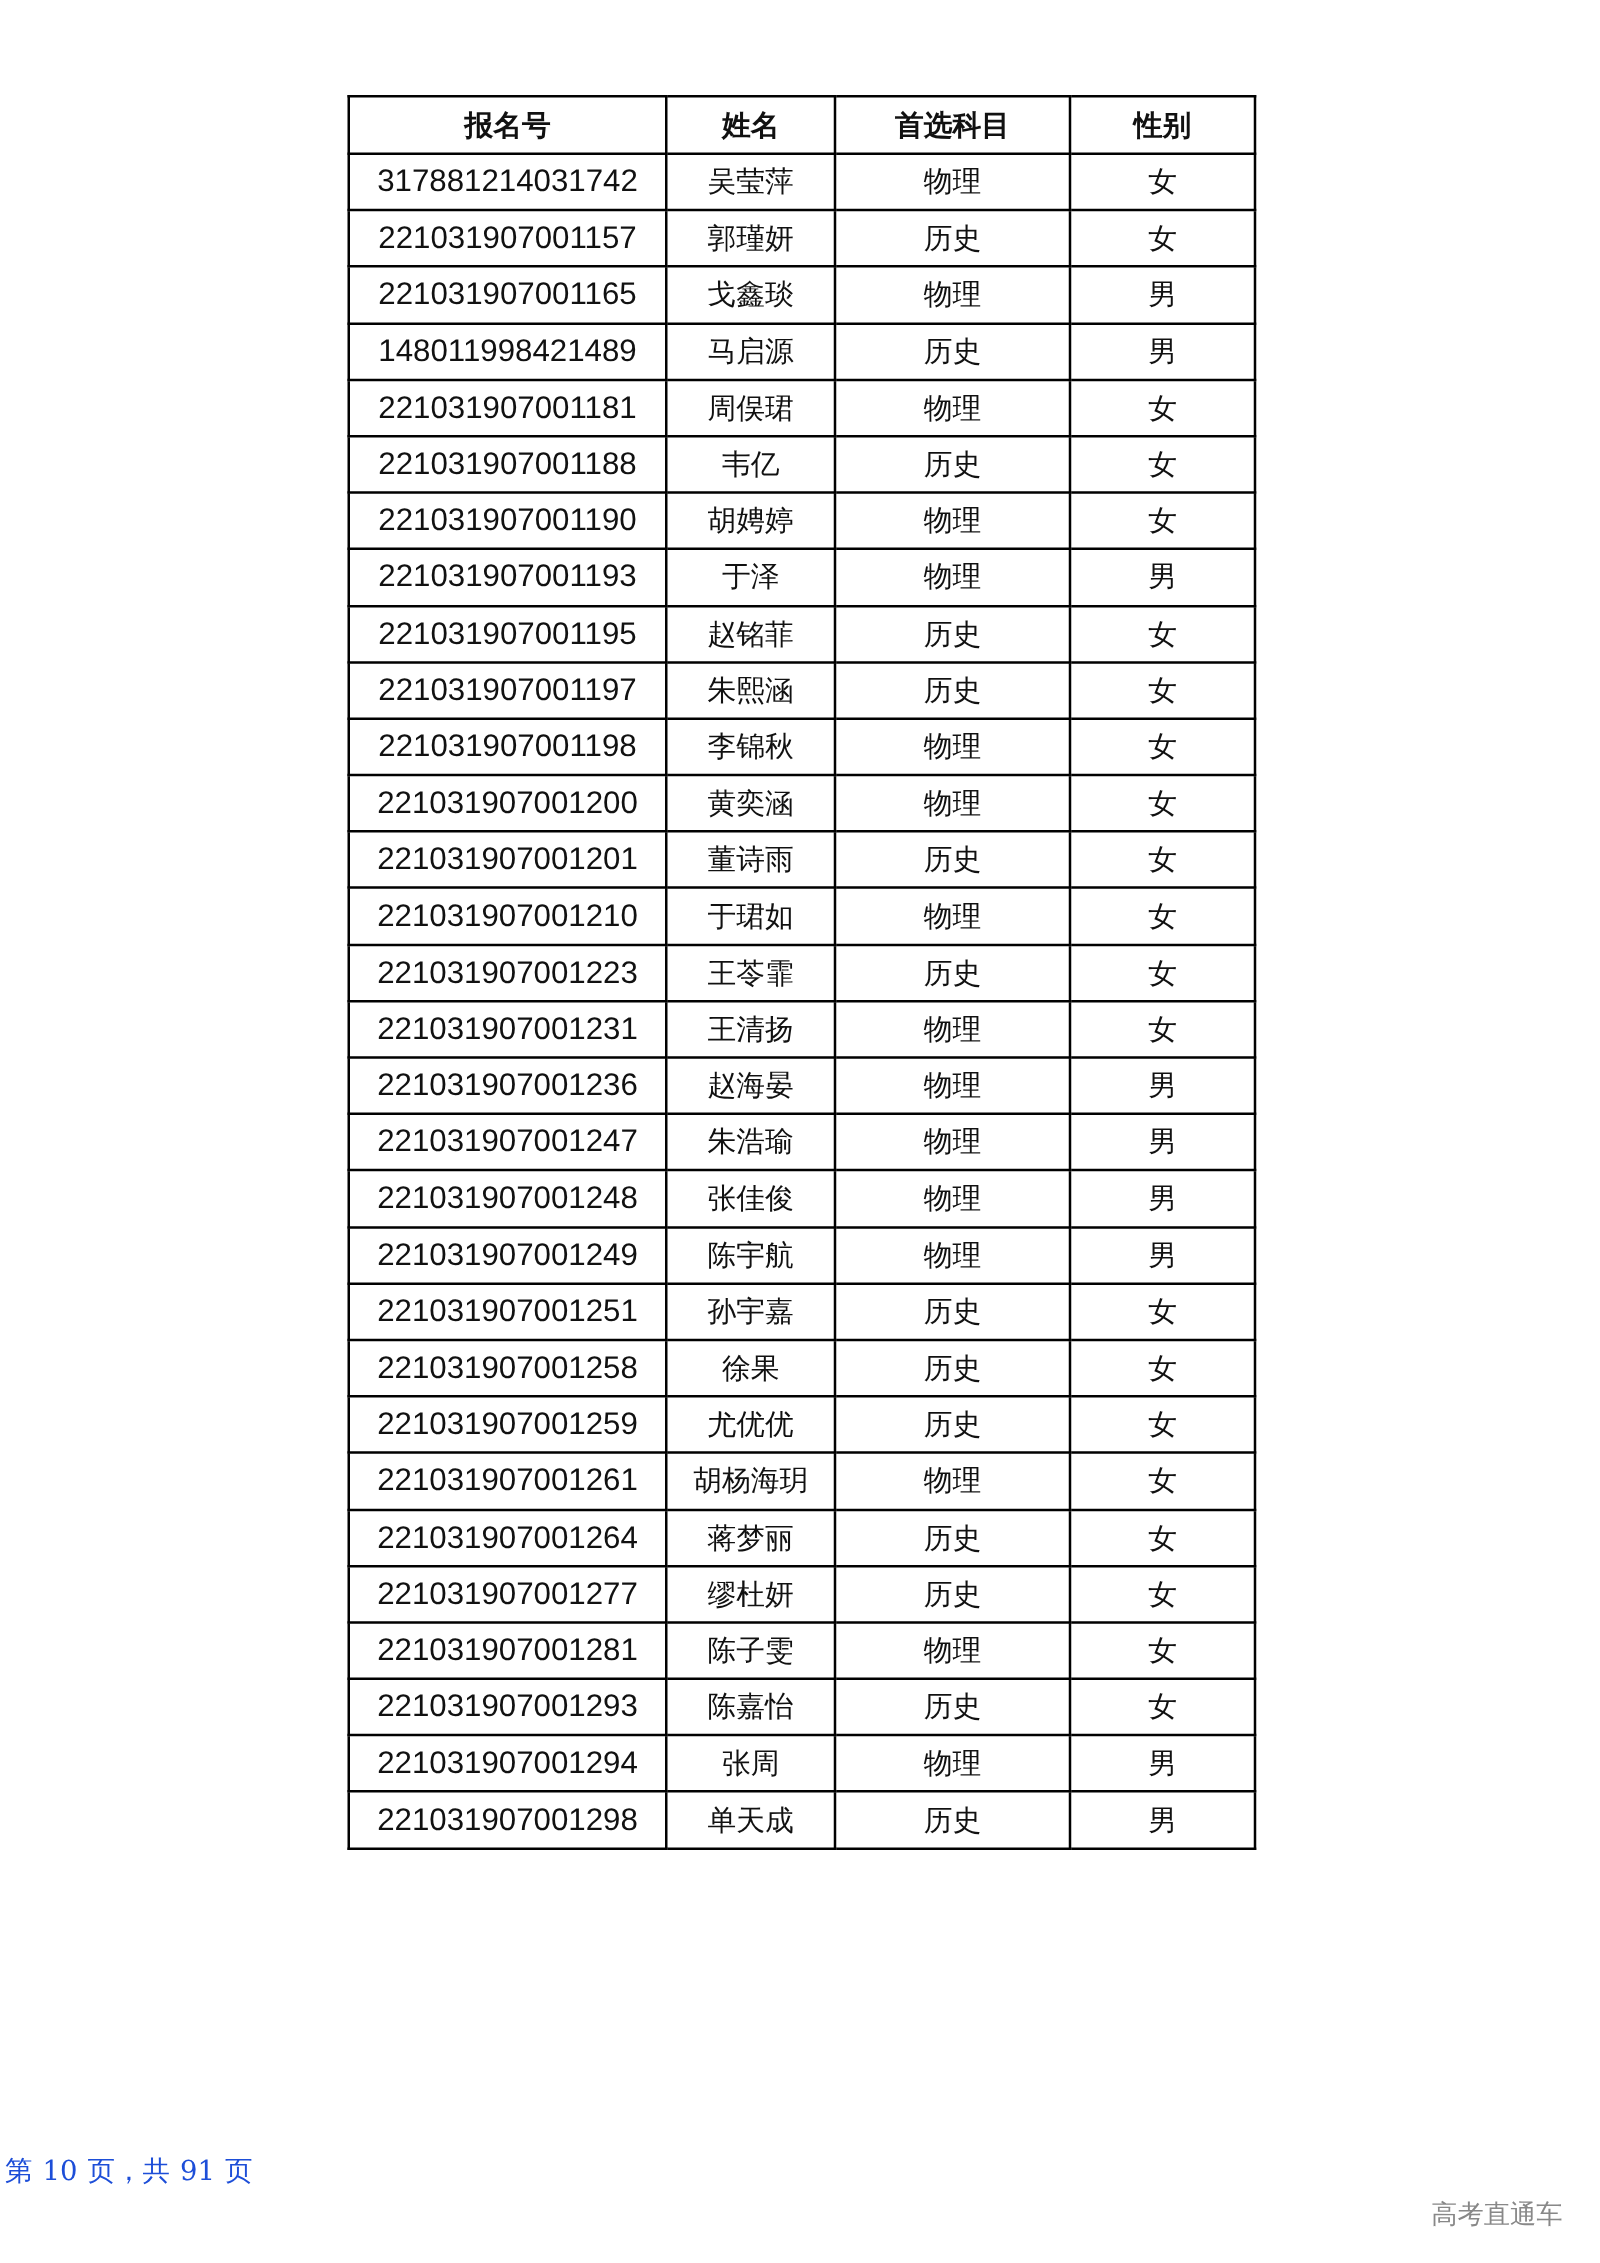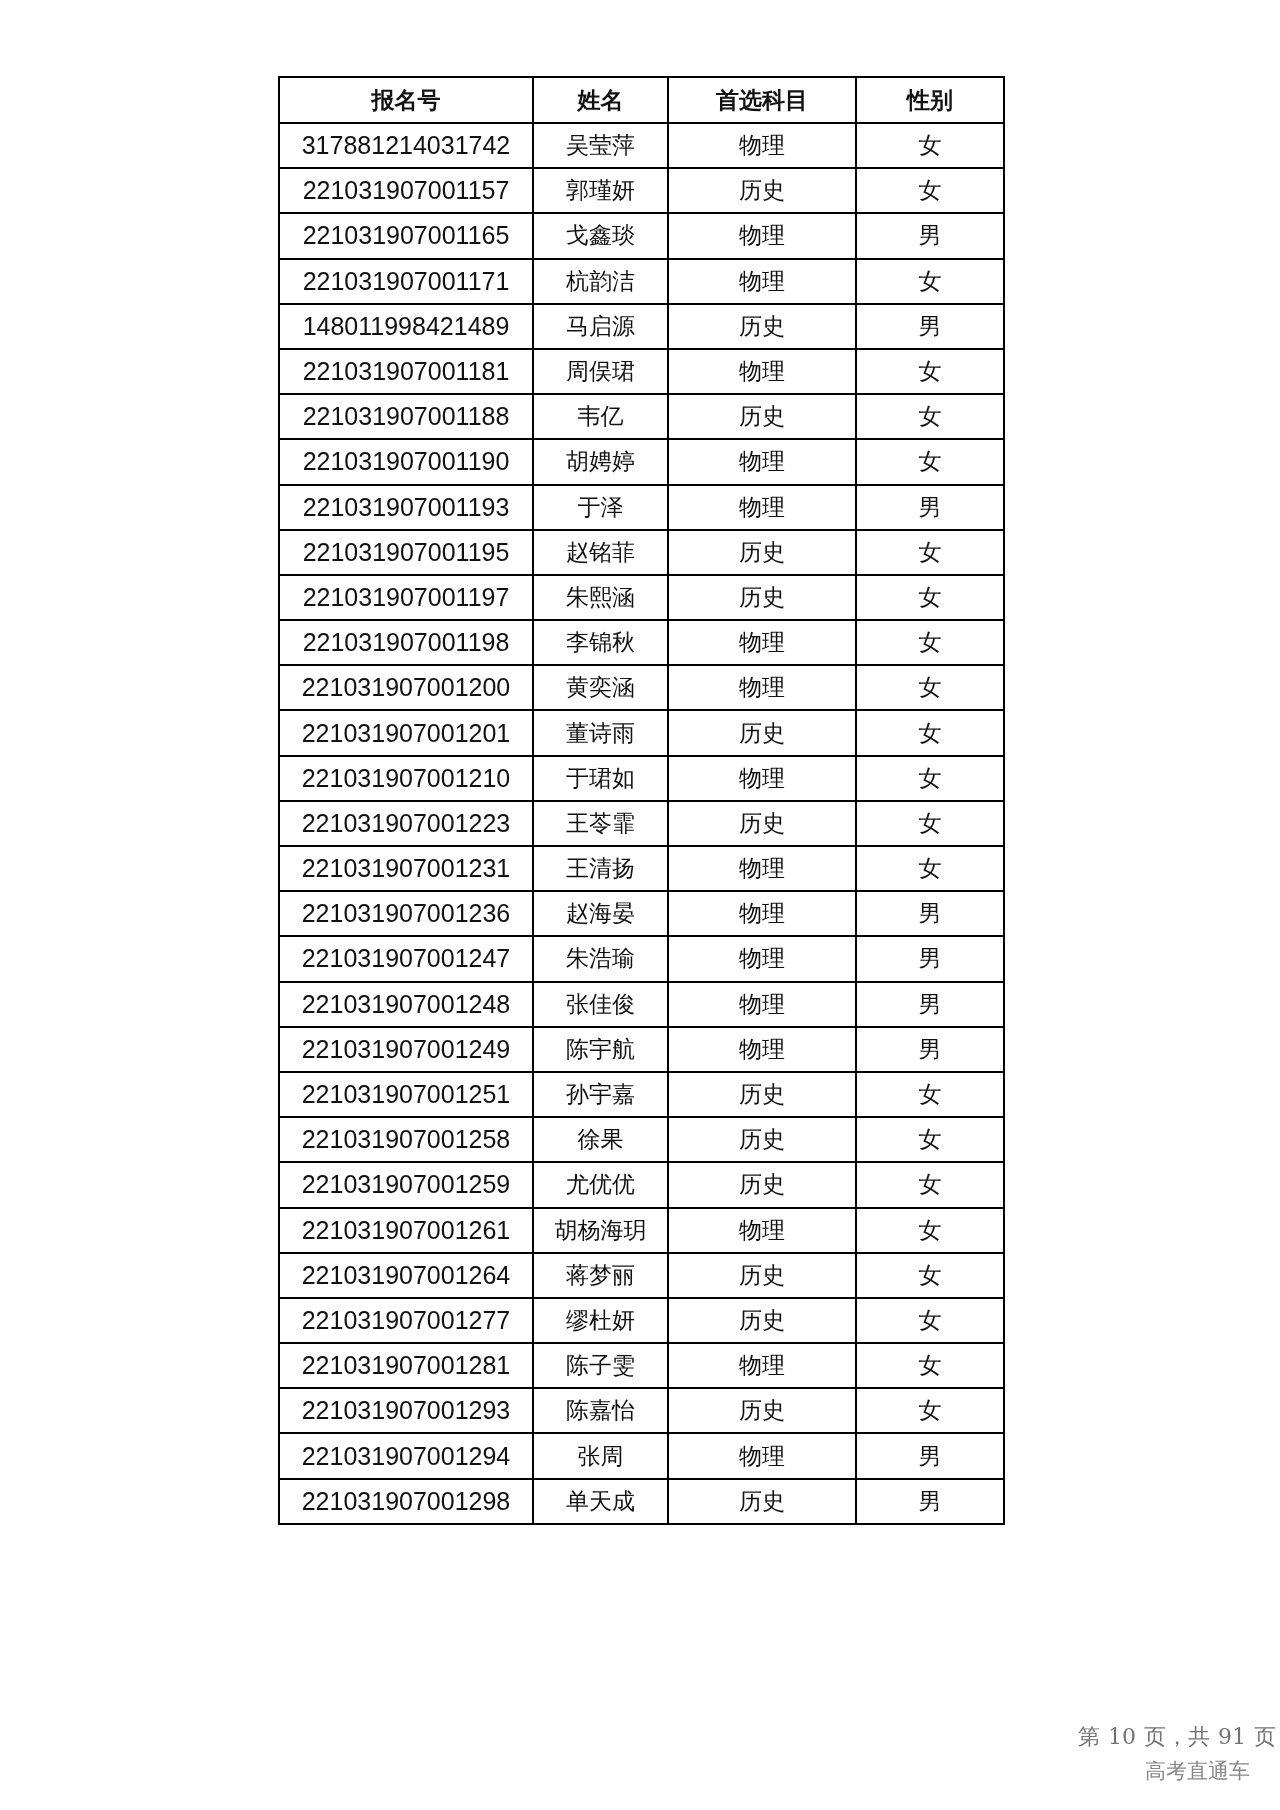--- a/index.html
+++ b/index.html
@@ -18,22 +18,22 @@
   .page-table td {
     height:43.2px; font-size:23px;
   }
   .col-id { width:254px; }
   .col-name { width:135px; }
   .col-subject { width:188px; }
   .col-gender { width:148px; }
   td.cell-id { font-family:"Liberation Sans", sans-serif; font-size:25px; letter-spacing:0px; }
   td.cell-cjk { font-family:"DejaVu Serif", serif; font-weight:normal; }
   .footer {
-    position:absolute; left:0; width:1280px; top:1722px; text-align:right;
-    font-family:"DejaVu Serif", serif; font-size:22px; color:#737373;
+    position:absolute; left:0; width:1280px; top:1722px; text-align:left;
+    font-family:"DejaVu Serif", serif; font-size:22px; color:#1d4ed8;
   }
   .footer span { margin:0 4px; }
   .watermark {
     position:absolute; left:1145px; top:1757px;
     font-family:Liberation Mono, monospace; font-size:21px; color:#888;
   }
 </style>
 </head>
 <body>
 
@@ -65,26 +65,20 @@
         <td class="cell-cjk">历史</td>
         <td class="cell-cjk">女</td>
       </tr>
       <tr>
         <td class="cell-id">221031907001165</td>
         <td class="cell-cjk">戈鑫琰</td>
         <td class="cell-cjk">物理</td>
         <td class="cell-cjk">男</td>
       </tr>
       <tr>
-        <td class="cell-id">221031907001171</td>
-        <td class="cell-cjk">杭韵洁</td>
-        <td class="cell-cjk">物理</td>
-        <td class="cell-cjk">女</td>
-      </tr>
-      <tr>
         <td class="cell-id">148011998421489</td>
         <td class="cell-cjk">马启源</td>
         <td class="cell-cjk">历史</td>
         <td class="cell-cjk">男</td>
       </tr>
       <tr>
         <td class="cell-id">221031907001181</td>
         <td class="cell-cjk">周俣珺</td>
         <td class="cell-cjk">物理</td>
         <td class="cell-cjk">女</td>

